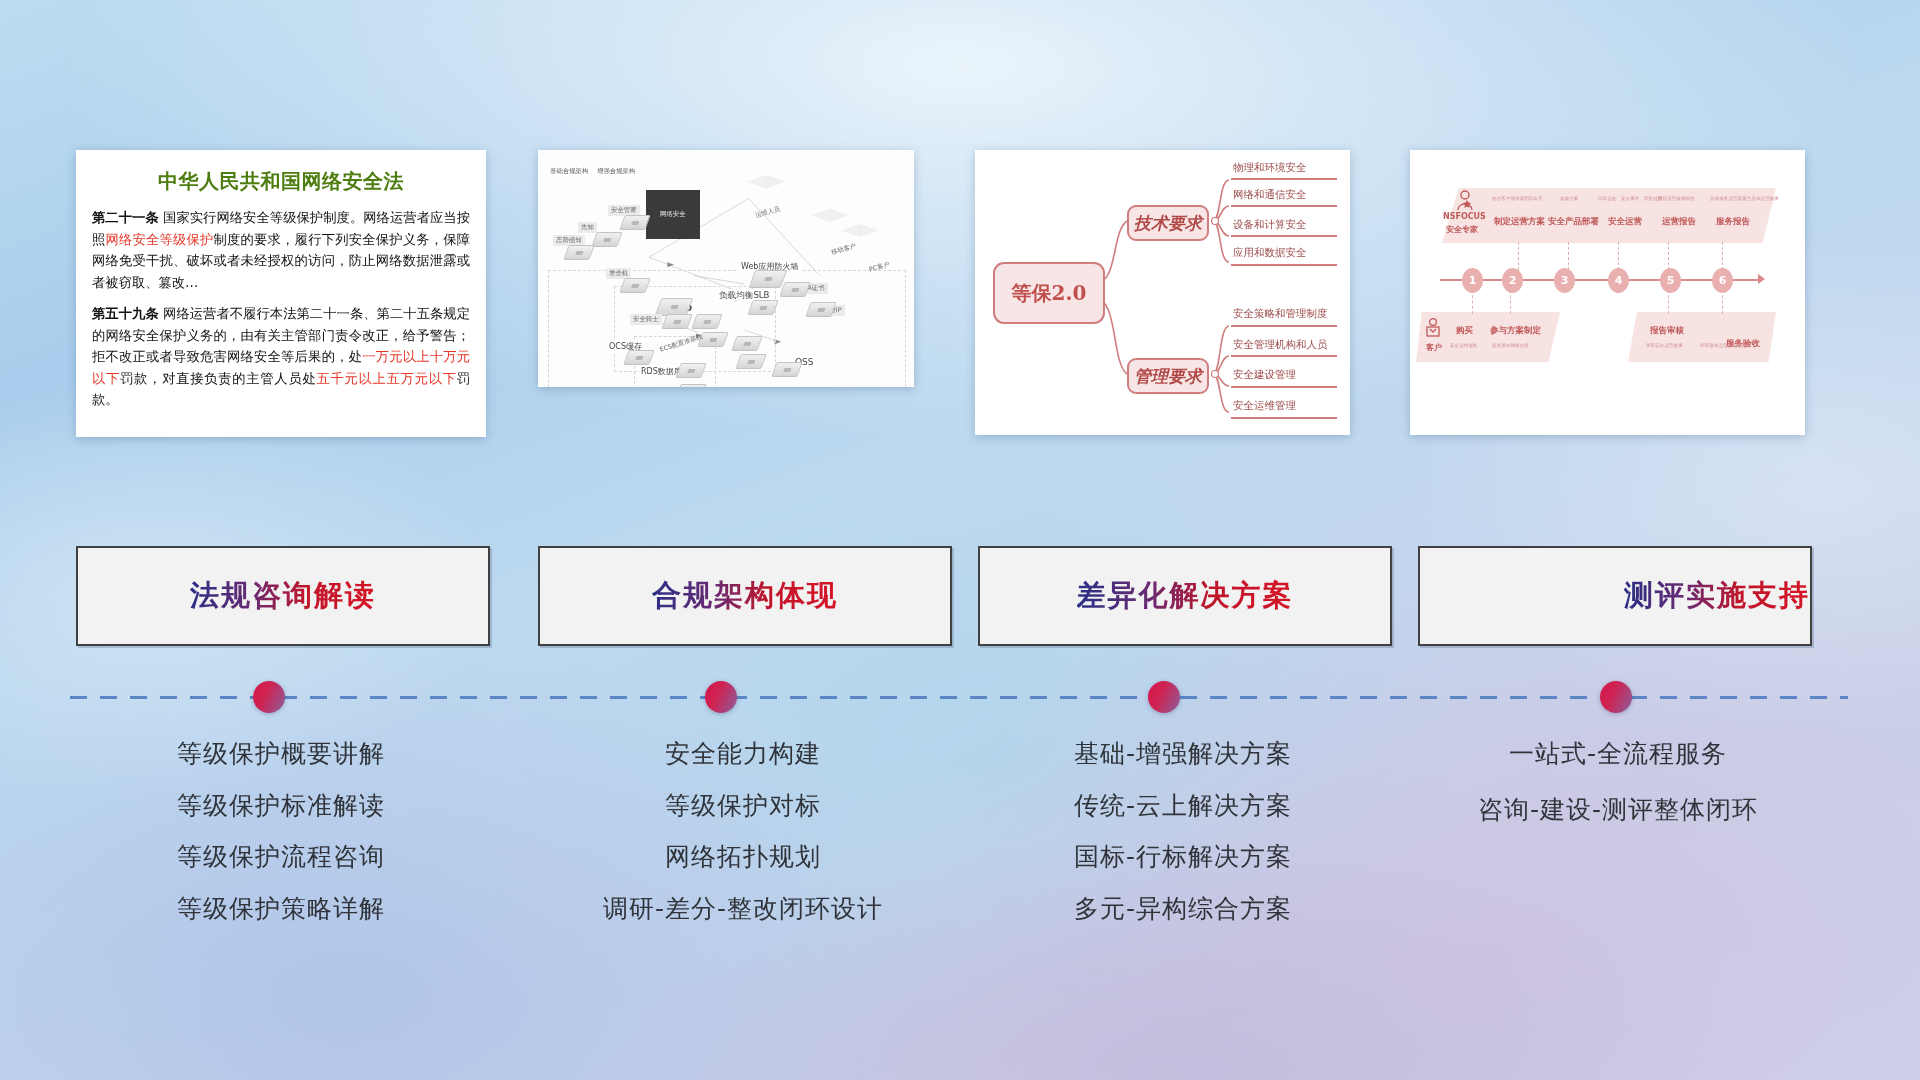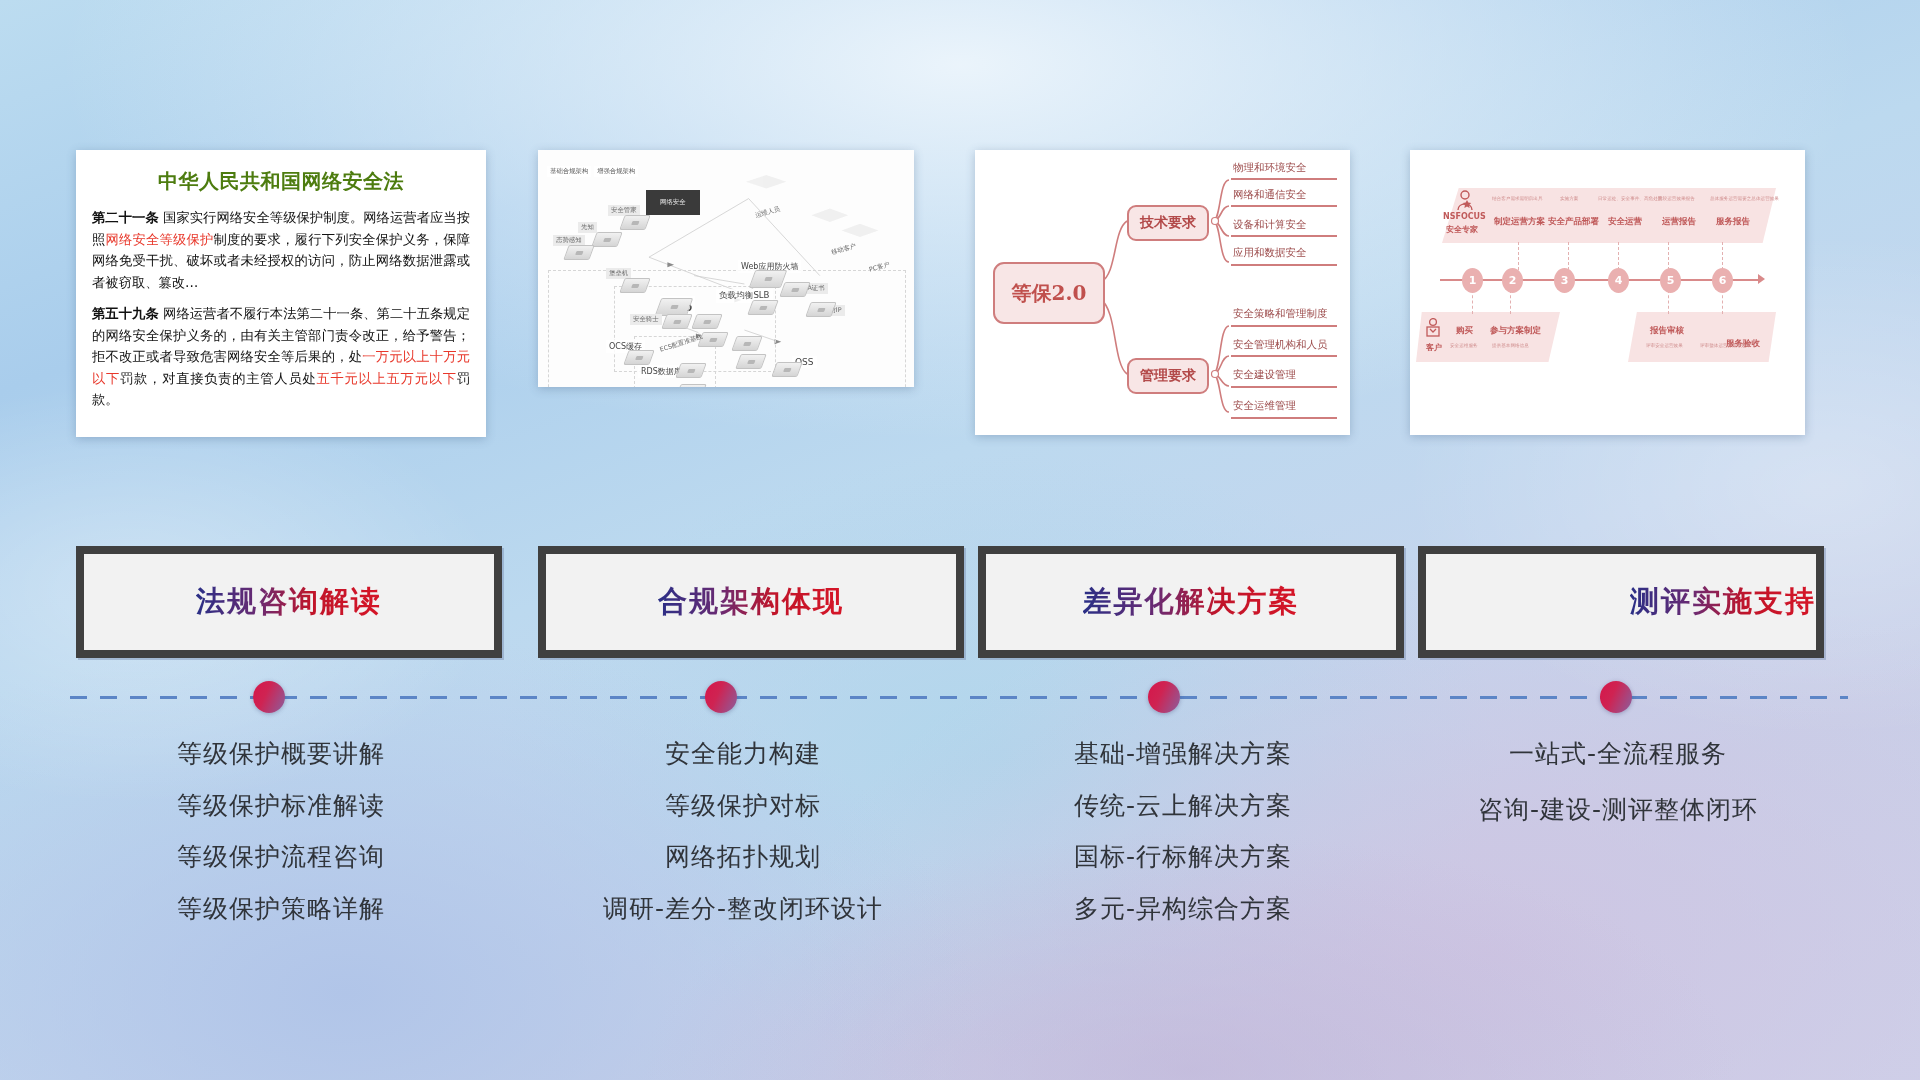--- a/index.html
+++ b/index.html
@@ -58,21 +58,21 @@
   .arch .zone{position:absolute;border:1px dashed #d6d6d6;}
   .arch svg{position:absolute;left:0;top:0;width:100%;height:100%;}
 
   
   .mm{position:relative;width:100%;height:100%;background:#fff;}
   .mm svg{position:absolute;left:0;top:0;}
   .mm .box{position:absolute;background:#f8e6e6;border:2px solid #cf7d7d;border-radius:9px;
            display:flex;align-items:center;justify-content:center;color:#b34a4a;
            font-family:"DejaVu Serif",serif;font-weight:bold;}
   .mm .root{left:18px;top:112px;width:108px;height:58px;font-size:20px;color:#c0504d;border-radius:11px;}
-  .mm .br{width:78px;height:32px;font-size:14px;}
+  .mm .br{width:78px;height:32px;font-size:17px;font-style:italic;}
   .mm .br.t{left:152px;top:55px;}
   .mm .br.m{left:152px;top:208px;}
   .mm .leaf{position:absolute;font-size:10.5px;color:#9c4b4b;font-family:"DejaVu Serif",serif;
             white-space:nowrap;}
   .mm .uline{position:absolute;height:2px;background:#cf7d7d;}
 
   
   .ns{position:relative;width:100%;height:100%;background:#fff;}
   .ns .band{position:absolute;background:#f8e3e3;}
   .ns .band.top{left:32px;top:38px;width:334px;height:55px;
@@ -88,21 +88,21 @@
   .ns .dot{position:absolute;width:21px;height:25px;border-radius:50%;background:#eab0b0;
       color:#fff;font-size:11px;font-weight:bold;display:flex;align-items:center;justify-content:center;
       font-family:"DejaVu Sans",sans-serif;}
   .ns .axis{position:absolute;left:30px;top:129px;width:320px;height:2px;background:#d98a8a;}
   .ns .arrow{position:absolute;left:348px;top:124px;width:0;height:0;
       border-left:7px solid #d98a8a;border-top:5px solid transparent;border-bottom:5px solid transparent;}
   .ns .dash{position:absolute;width:1px;border-left:1px dashed #e3b0b0;}
 
   
   .heads{position:absolute;left:0;top:546px;width:1920px;height:96px;}
-  .head{position:absolute;top:0;height:96px;background:#f2f2f2;border:8px solid #404040;
+  .head{position:absolute;top:0;height:96px;background:#f2f2f2;border:2px solid #404040;
         box-shadow:2px 2px 0 rgba(120,140,175,.45);
         display:flex;align-items:center;justify-content:center;}
   .head span{font-size:29px;font-weight:bold;letter-spacing:2px;
         font-family:"DejaVu Sans",sans-serif;
         background:linear-gradient(90deg,#2a2f86 0%,#6b2a72 34%,#c0152a 62%,#d61527 100%);
         -webkit-background-clip:text;background-clip:text;color:transparent;}
   .head.h1{left:76px;width:410px;}
   .head.h2{left:538px;width:410px;}
   .head.h3{left:978px;width:410px;}
   .head.h4{left:1418px;width:390px;justify-content:flex-end;}
@@ -175,21 +175,21 @@
             <polygon points="326,96 348,88 370,96 348,104"></polygon>
           </g>
         </svg>
 
         <div class="zone" style="left:10px;top:120px;width:356px;height:150px;"></div>
         <div class="zone" style="left:76px;top:136px;width:160px;height:84px;"></div>
         <div class="zone" style="left:96px;top:186px;width:80px;height:56px;"></div>
 
         <div class="tag plain" style="left:9px;top:16px;">基础合规架构</div>
         <div class="tag plain" style="left:56px;top:16px;">增强合规架构</div>
-        <div class="tag dark" style="left:108px;top:40px;padding:8px 14px;">网络安全</div>
+        <div class="tag dark" style="left:108px;top:40px;padding:20px 14px;">网络安全</div>
 
         <div class="tag" style="left:70px;top:55px;">安全管家</div>
         <div class="node" style="left:84px;top:65px;">
             <i></i>
           </div>
         <div class="tag" style="left:40px;top:72px;">先知</div>
         <div class="node" style="left:56px;top:82px;">
             <i></i>
           </div>
         <div class="tag" style="left:15px;top:85px;">态势感知</div>

